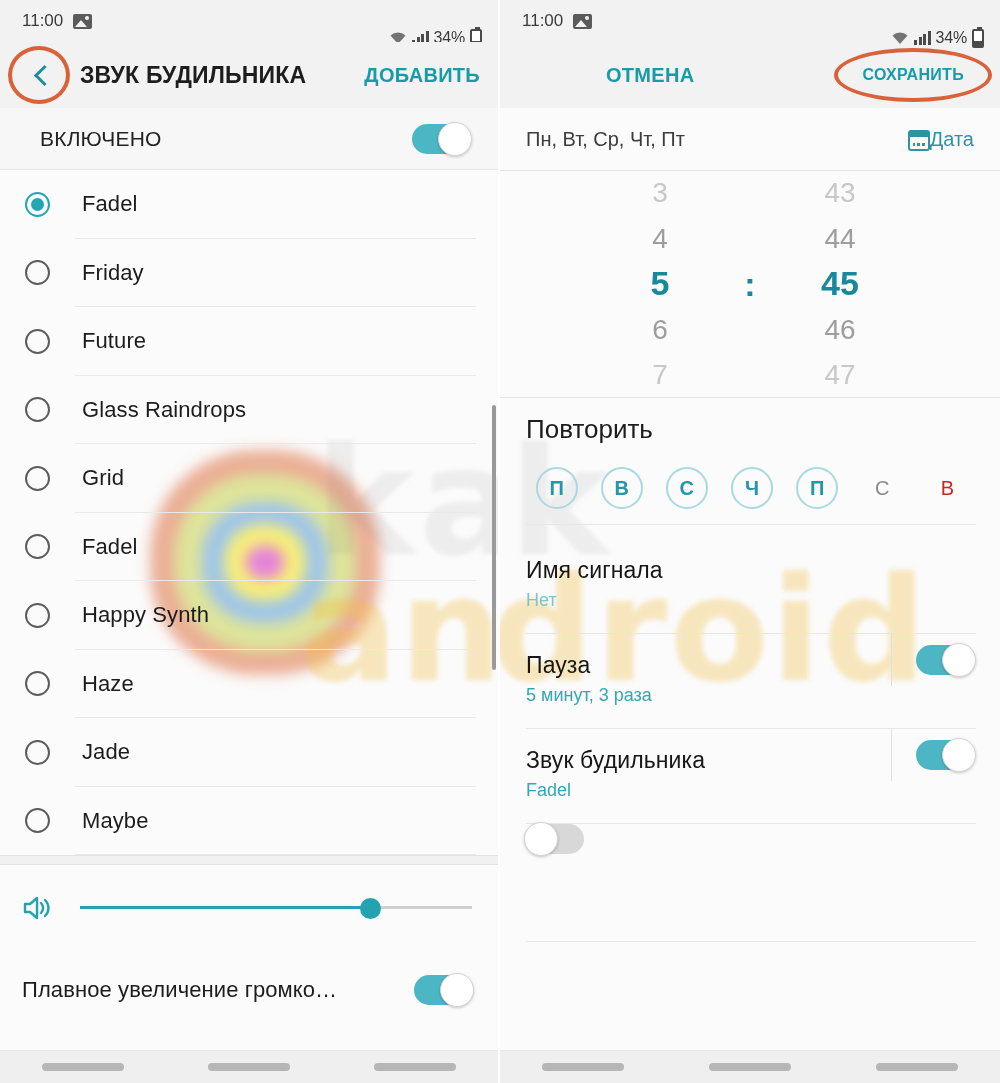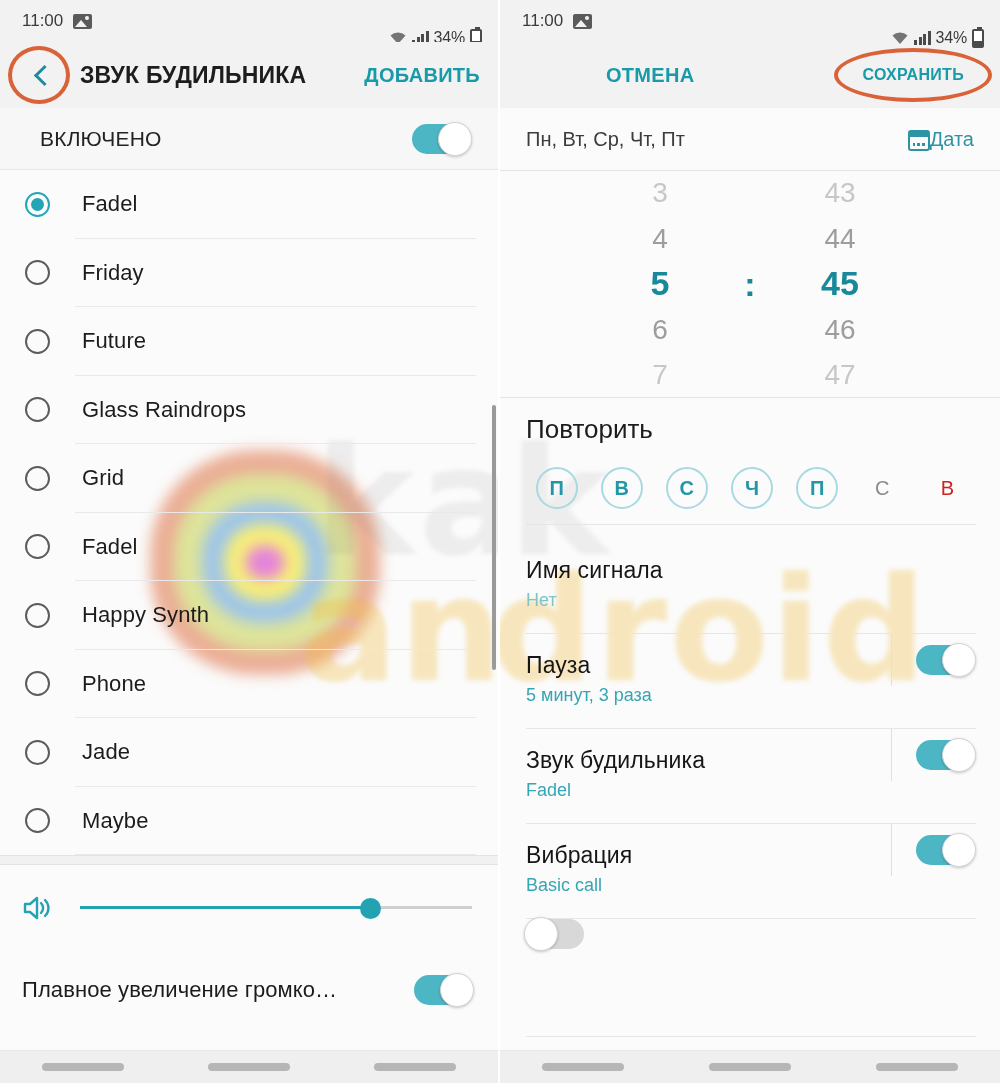--- a/index.html
+++ b/index.html
@@ -276,21 +276,21 @@
       <div class="sound-row">
         <span class="radio"></span>
         <span class="sound-name">Fadel</span>
       </div>
       <div class="sound-row">
         <span class="radio"></span>
         <span class="sound-name">Happy Synth</span>
       </div>
       <div class="sound-row">
         <span class="radio"></span>
-        <span class="sound-name">Phone</span>
+        <span class="sound-name">Haze</span>
       </div>
       <div class="sound-row">
         <span class="radio"></span>
         <span class="sound-name">Jade</span>
       </div>
       <div class="sound-row">
         <span class="radio"></span>
         <span class="sound-name">Maybe</span>
       </div>
     </div>
@@ -451,32 +451,20 @@
         <span class="set-sub">Fadel</span>
       </span>
       <span class="set-right">
         <i class="vdiv"></i>
         <span class="toggle on">
             <i class="knob"></i>
           </span>
       </span>
     </div>
 
-    <div class="set-row">
-      <span class="set-texts">
-        <span class="set-title">Вибрация</span>
-        <span class="set-sub">Basic call</span>
-      </span>
-      <span class="set-right">
-        <i class="vdiv"></i>
-        <span class="toggle on">
-            <i class="knob"></i>
-          </span>
-      </span>
-    </div>
 
     <div class="set-row" style="min-height:118px;">
       <span class="set-right">
         <span class="toggle off">
             <i class="knob"></i>
           </span>
       </span>
     </div>
 
     <div class="navbar">

